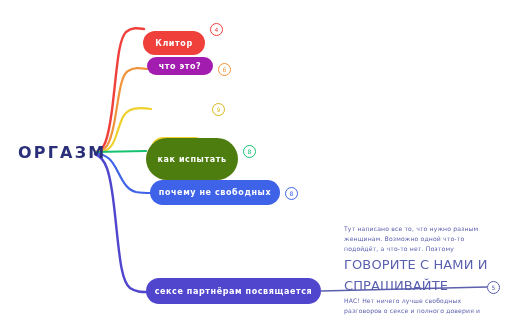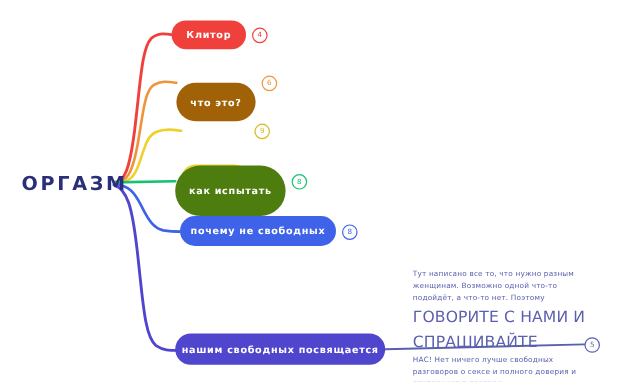--- a/index.html
+++ b/index.html
@@ -92,47 +92,47 @@
 
     <path d="M95,153 C108,155 112,160 118,172 C124,184 128,190 136,192 C142,193 147,193 152,193" fill="none" stroke="#3e63e8" stroke-width="2.2" stroke-linecap="round"></path>
 
     <path d="M95,154 C106,158 110,172 114,206 C119,248 120,280 130,288 C136,292 141,292 148,292" fill="none" stroke="#5046ce" stroke-width="2.4" stroke-linecap="round"></path>
 
     <path d="M321,291 L487,287" fill="none" stroke="#5a5fae" stroke-width="1.6" stroke-linecap="round"></path>
   </svg>
 
   <div class="root-node" style="left:18px; top:143px;">ОРГАЗМ</div>
 
-  <div class="node" style="left:143px; top:17px; width:62px; height:24px; background:#f0403c; font-size:8px;">
+  <div class="node" style="left:143px; top:31px; width:62px; height:24px; background:#f0403c; font-size:8px;">
     <span>Клитор</span>
   </div>
   <div class="badge" style="left:210px; top:23px; color:#f0403c;">4</div>
 
-  <div class="node" style="left:147px; top:69px; width:66px; height:32px; background:#a16207; font-size:8px;">
+  <div class="node" style="left:147px; top:57px; width:66px; height:18px; background:#a21caf; font-size:8px;">
     <span>что это?</span>
   </div>
   <div class="badge" style="left:218px; top:63px; color:#f0943c;">6</div>
 
   <div class="node" style="left:151px; top:97px; width:56px; height:24px; background:#f0d02c; font-size:8px;margin-top:40px;">
     <span>Виды</span>
   </div>
   <div class="badge" style="left:212px; top:103px; color:#d8b81e;">9</div>
 
   <div class="node" style="left:146px; top:138px; width:92px; height:42px; background:#4d7c0f; font-size:8px;">
     <span>как испытать</span>
   </div>
   <div class="badge" style="left:243px; top:145px; color:#16c172;">8</div>
 
   <div class="node" style="left:150px; top:180px; width:130px; height:25px; background:#3e63e8; font-size:8px;">
     <span>почему не свободных</span>
   </div>
   <div class="badge" style="left:285px; top:187px; color:#3e63e8;">8</div>
 
   <div class="node" style="left:146px; top:278px; width:175px; height:26px; background:#5046ce; font-size:8px;">
-    <span>нашим свободных посвящается</span>
+    <span>сексе партнёрам посвящается</span>
   </div>
 
   <div class="note" style="left:344px; top:224px;">
     <div>Тут написано все то, что нужно разным</div>
     <div>женщинам. Возможно одной что-то</div>
     <div>подойдёт, а что-то нет. Поэтому</div>
     <div class="note-strong">ГОВОРИТЕ С НАМИ И СПРАШИВАЙТЕ</div>
     <div>НАС! Нет ничего лучше свободных</div>
     <div>разговоров о сексе и полного доверия и</div>
     <div>откровения в постели</div>

